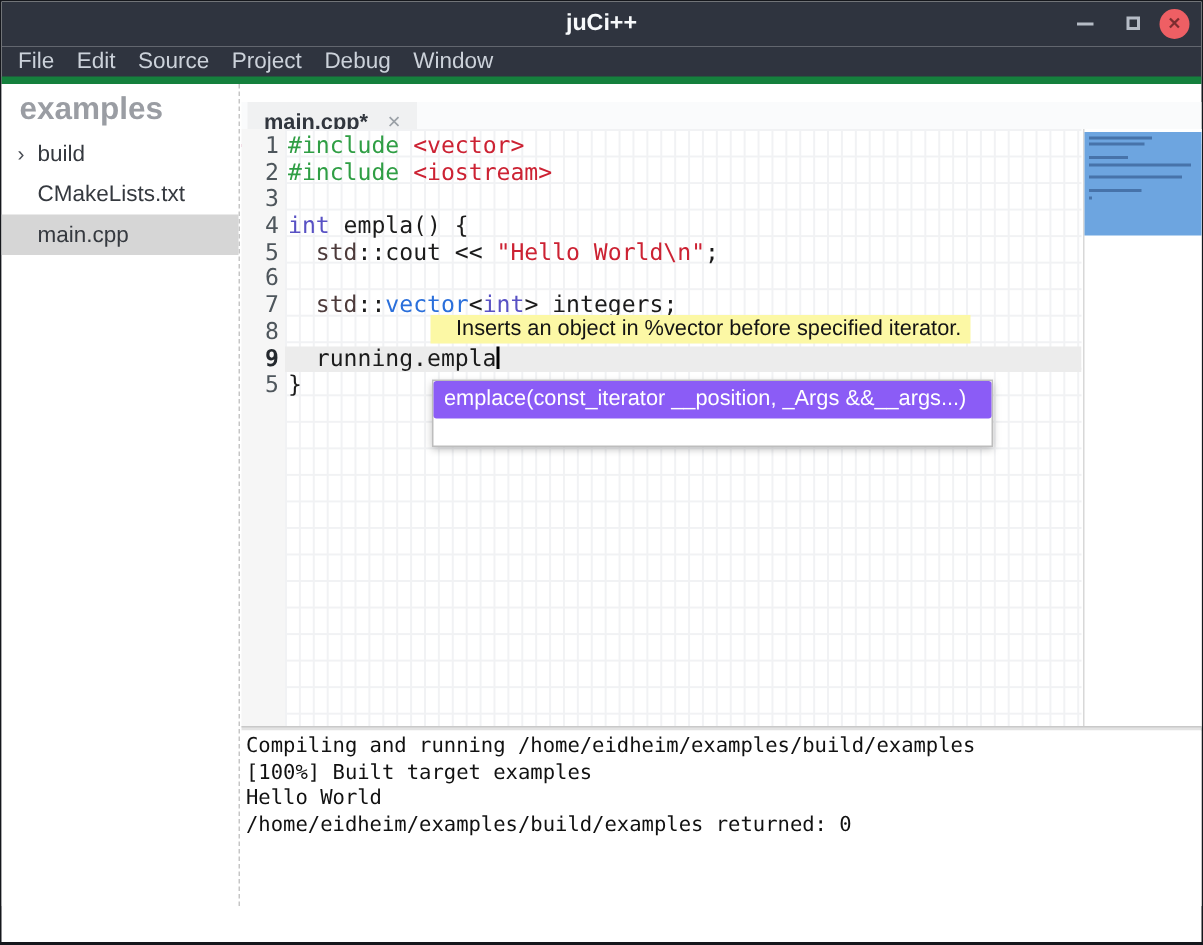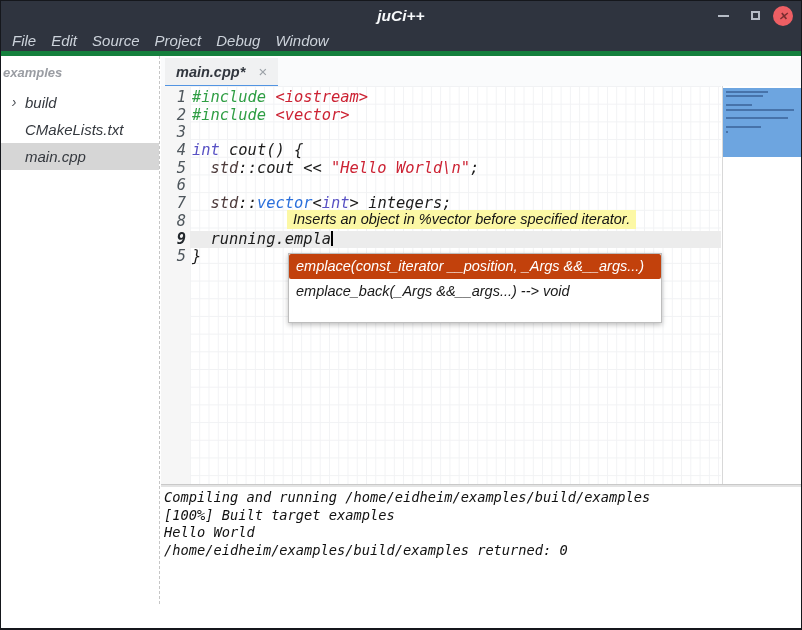--- a/index.html
+++ b/index.html
@@ -4,21 +4,20 @@
 <style>
   * { margin:0; padding:0; box-sizing:border-box; }
   html,body { background:#444; }
   body { font-family:"Liberation Sans", sans-serif; }
 
   .window {
     position:relative; width:802px; height:630px;
     background:#ffffff; overflow:hidden;
     border:1px solid #15171c; border-bottom-width:2px;
     font-family:"Liberation Sans", sans-serif;
-    font-style:italic;
   }
 
   
   .titlebar { position:absolute; left:0; top:0; width:100%; height:30px; background:#2f343f; }
   .titlebar .title {
     position:absolute; left:0; right:0; top:0; height:30px; line-height:30px;
     text-align:center; color:#f7f9fb; font-size:15.5px; font-weight:bold;
   }
   .winbtn { position:absolute; cursor:default; }
   .btn-min { right:72px; top:14px; width:11px; height:2px; background:#b6bcc6; }
@@ -36,36 +35,36 @@
     display:flex; align-items:center; padding-left:11px; gap:15px;
   }
   .menubar .menu-item { color:#ccd2da; font-size:15px; line-height:24px; }
 
   
   .sidebar {
     position:absolute; left:0; top:55px; width:159px; height:548px;
     background:#ffffff; border-right:1px dashed #c6c6c6;
   }
   .side-header {
-    height:33px; line-height:33px; padding-left:2px;
-    color:#9a9da3; font-weight:bold; font-size:13px;
+    height:33px; line-height:33px; padding-left:12px;
+    color:#9a9da3; font-weight:bold; font-size:21px;
   }
   .side-item { position:relative; height:27px; line-height:27px; font-size:15px; color:#35393f; }
   .side-item.selected { background:#d6d6d6; }
   .side-item .expander {
     position:absolute; left:6px; top:0; width:14px; text-align:center;
     color:#4a4e55; font-size:14px;
   }
   .side-item .side-label { position:absolute; left:24px; top:0; white-space:nowrap; }
 
   
   .main { position:absolute; left:160px; top:55px; width:641px; height:548px; }
 
   .tabbar {
-    position:absolute; left:0; top:2px; width:100%; height:30px;
+    position:absolute; left:0; top:12px; width:100%; height:30px;
     background:#fafbfc; border-bottom:2px solid #be185d;
   }
   .tab {
     position:absolute; left:4px; top:0; height:30px;
     display:inline-flex; align-items:center; gap:13px; padding:0 11px;
     background:#f0f1f2; border-bottom:3px solid #5294e2;
   }
   .tab .tab-label { font-size:14.5px; font-weight:bold; color:#31363e; }
   .tab .tab-close { color:#9aa0a6; font-size:15px; line-height:15px; }
 
@@ -104,32 +103,32 @@
   }
   .minimap-slider {
     position:absolute; left:0; top:2px; width:79px; height:69px;
     background:#6da5e0; padding-top:3px;
   }
   .mm-bar { height:2px; margin:0 0 2.4px 3px; background:rgba(25,55,105,0.45); }
 
   .doc-tooltip {
     position:absolute; left:126px; top:124px;
     background:#fcf8a5; color:#141414; font-size:14.5px;
-    padding:1px 6px 2px 6px; white-space:nowrap; z-index:3;
+    padding:1px 6px 2px 17px; white-space:nowrap; z-index:3;
   }
   .completion {
     position:absolute; left:127px; top:167px; width:374px; z-index:4;
     background:#ffffff; border:1px solid #bdbdbd; padding-bottom:18px;
     box-shadow:0 2px 5px rgba(0,0,0,0.25);
   }
   .completion .comp-item {
     height:25px; line-height:25px; padding:0 7px;
     font-size:14.5px; color:#1a1a1a; white-space:nowrap; overflow:hidden;
   }
-  .completion .comp-item.selected { background:#c2410c; color:#ffffff; border-radius:2px; }
+  .completion .comp-item.selected { background:#8b5cf6; color:#ffffff; border-radius:2px; }
 
   
   .splitter {
     position:absolute; left:0; top:428px; width:100%; height:3px;
     background:#e3e3e3; border-top:1px solid #c9c9c9;
   }
   .output {
     position:absolute; left:0; top:431px; width:100%; height:117px;
     background:#ffffff; padding:2px 0 0 3px;
     font-family:"DejaVu Sans Mono", monospace; font-size:13.7px; color:#111;
@@ -192,24 +191,24 @@
           <div class="lnum">3</div>
           <div class="lnum">4</div>
           <div class="lnum">5</div>
           <div class="lnum">6</div>
           <div class="lnum">7</div>
           <div class="lnum">8</div>
           <div class="lnum current">9</div>
           <div class="lnum">5</div>
         </div>
       <div class="codearea" id="codearea">
+          <div class="code-line"><span class="tok-preproc">#include</span><span> </span><span class="tok-include-path">&lt;vector&gt;</span></div>
           <div class="code-line"><span class="tok-preproc">#include</span><span> </span><span class="tok-include-path">&lt;iostream&gt;</span></div>
-          <div class="code-line"><span class="tok-preproc">#include</span><span> </span><span class="tok-include-path">&lt;vector&gt;</span></div>
           <div class="code-line"></div>
-          <div class="code-line"><span class="tok-keyword">int</span><span> cout() {</span></div>
+          <div class="code-line"><span class="tok-keyword">int</span><span> empla() {</span></div>
           <div class="code-line"><span>  </span><span class="tok-namespace">std</span><span>::cout &lt;&lt; </span><span class="tok-string">"Hello World\n"</span><span>;</span></div>
           <div class="code-line"></div>
           <div class="code-line"><span>  </span><span class="tok-namespace">std</span><span>::</span><span class="tok-type">vector</span><span>&lt;</span><span class="tok-keyword">int</span><span>&gt; integers;</span></div>
           <div class="code-line"></div>
           <div class="code-line current"><span>  running.empla</span><span class="caret"></span></div>
           <div class="code-line"><span>}</span></div>
         </div>
       <div class="minimap">
         <div class="minimap-slider" id="minimapSlider">
             <div class="mm-bar" style="width: 41.8px;"></div>
@@ -220,21 +219,20 @@
             <div class="mm-bar" style="width: 0px; background: transparent;"></div>
             <div class="mm-bar" style="width: 61.6px;"></div>
             <div class="mm-bar" style="width: 0px; background: transparent;"></div>
             <div class="mm-bar" style="width: 35.2px;"></div>
             <div class="mm-bar" style="width: 2.2px;"></div>
           </div>
       </div>
       <div class="doc-tooltip">Inserts an object in %vector before specified iterator.</div>
       <div class="completion" id="completion">
           <div class="comp-item selected">emplace(const_iterator __position, _Args &amp;&amp;__args...)</div>
-          <div class="comp-item">emplace_back(_Args &amp;&amp;__args...) --&gt; void</div>
         </div>
     </div>
 
     <div class="splitter"></div>
 
     <div class="output" id="output">
         <div class="out-line">Compiling and running /home/eidheim/examples/build/examples</div>
         <div class="out-line">[100%] Built target examples</div>
         <div class="out-line">Hello World</div>
         <div class="out-line">/home/eidheim/examples/build/examples returned: 0</div>

